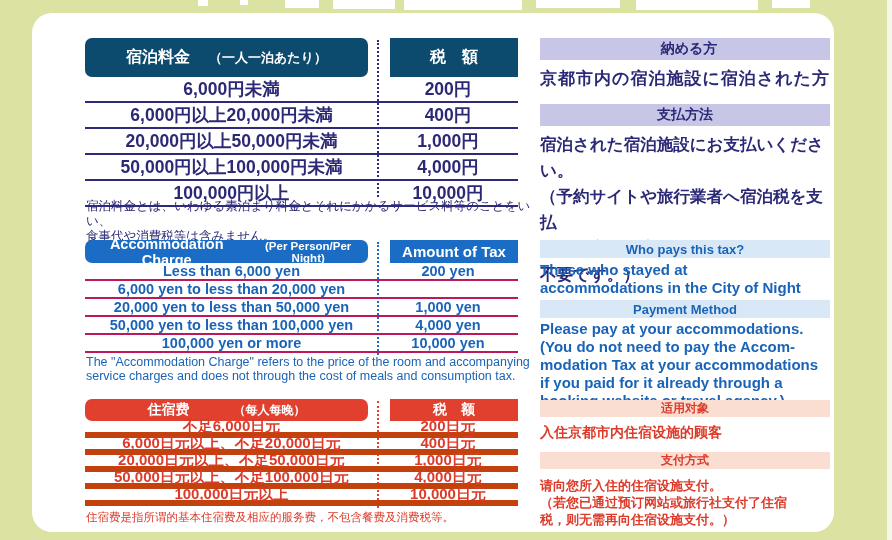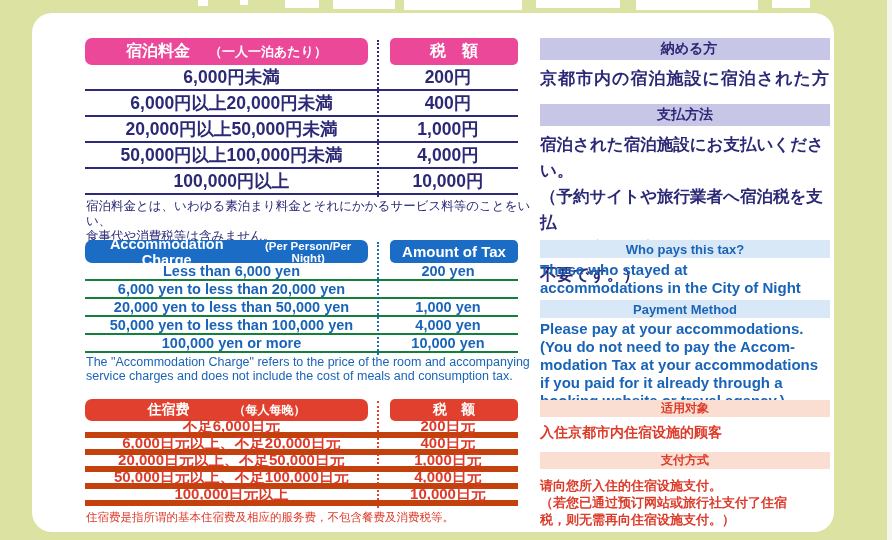--- a/index.html
+++ b/index.html
@@ -19,44 +19,44 @@
 
   
   .tbl { position:absolute; left:85px; width:433px; }
   .thead { position:relative; display:flex; z-index:2; }
   .th {
     color:#ffffff; font-weight:bold; text-align:center;
     display:flex; align-items:center; justify-content:center;
   }
   .th-left  { width:283px; border-radius:7px; }
   .th-spacer{ width:22px; }
-  .th-right { width:128px; border-radius:5px; }
+  .th-right { width:128px; border-radius:0; }
   .th-sub { font-weight:bold; }
   .rows { position:relative; z-index:2; }
   .row { display:flex; align-items:center; text-align:center; font-weight:bold; }
   .cell-l { width:293px; }
   .cell-r { width:140px; }
   .vdots { position:absolute; left:292px; top:2px; width:0; z-index:1; }
 
   
   .jp-tbl { top:38px; }
-  .jp-tbl .th { background:#ec4899; height:27px;gap:19px; }
+  .jp-tbl .th { background:#0c4a6e; height:39px;gap:19px; }
   .jp-tbl .th-left { font-size:16px; }
   .jp-tbl .th-sub { font-size:13px; }
   .jp-tbl .th-right { font-size:16px; }
   .jp-tbl .row { height:26px; font-size:17.5px; color:#2b2976; border-bottom:2px solid #2d2a7b; }
   .jp-tbl .vdots { height:157px; border-left:2px dotted #2d2a7b; }
 
   
   .en-tbl { top:240px; }
   .en-tbl .th { background:#1a6cc5; height:23px; }
   .en-tbl .th-left { font-size:14.5px; }
   .en-tbl .th-sub { font-size:11.5px; }
   .en-tbl .th-right { font-size:15px; }
-  .en-tbl .row { height:18px; font-size:14.5px; color:#1a64b8; border-bottom:2px solid #15803d; }
+  .en-tbl .row { height:18px; font-size:14.5px; color:#1a64b8; border-bottom:2px solid #be185d; }
   .en-tbl .vdots { height:113px; border-left:2px dotted #1a6cc5; }
 
   
   .cn-tbl { top:399px; }
   .cn-tbl .th { background:#e1402e; height:22px; }
   .cn-tbl .th-left { font-size:14px; }
   .cn-tbl .th-sub { font-size:12px;margin-left:44px; }
   .cn-tbl .th-right { font-size:14px; }
   .cn-tbl .row { height:17px; font-size:15px; color:#dd3b2a; border-bottom:6px solid #c2410c; }
   .cn-tbl .vdots { height:107px; border-left:2px dotted #e1402e; }
@@ -175,21 +175,21 @@
         <div class="cell-r">4,000 yen</div>
       </div>
     <div class="row">
         <div class="cell-l">100,000 yen or more</div>
         <div class="cell-r">10,000 yen</div>
       </div>
   </div>
 </div>
 <div class="note en-note">
   <div>The "Accommodation Charge" refers to the price of the room and accompanying</div>
-  <div>service charges and does not include the cost of meals and consumption tax.</div>
+  <div>service charges and does not through the cost of meals and consumption tax.</div>
 </div>
 
 <div class="tbl cn-tbl">
   <div class="vdots"></div>
   <div class="thead">
     <div class="th th-left">
       <span>住宿费</span>
         <span class="th-sub">（每人每晚）</span>
     </div>
     <div class="th-spacer"></div>

